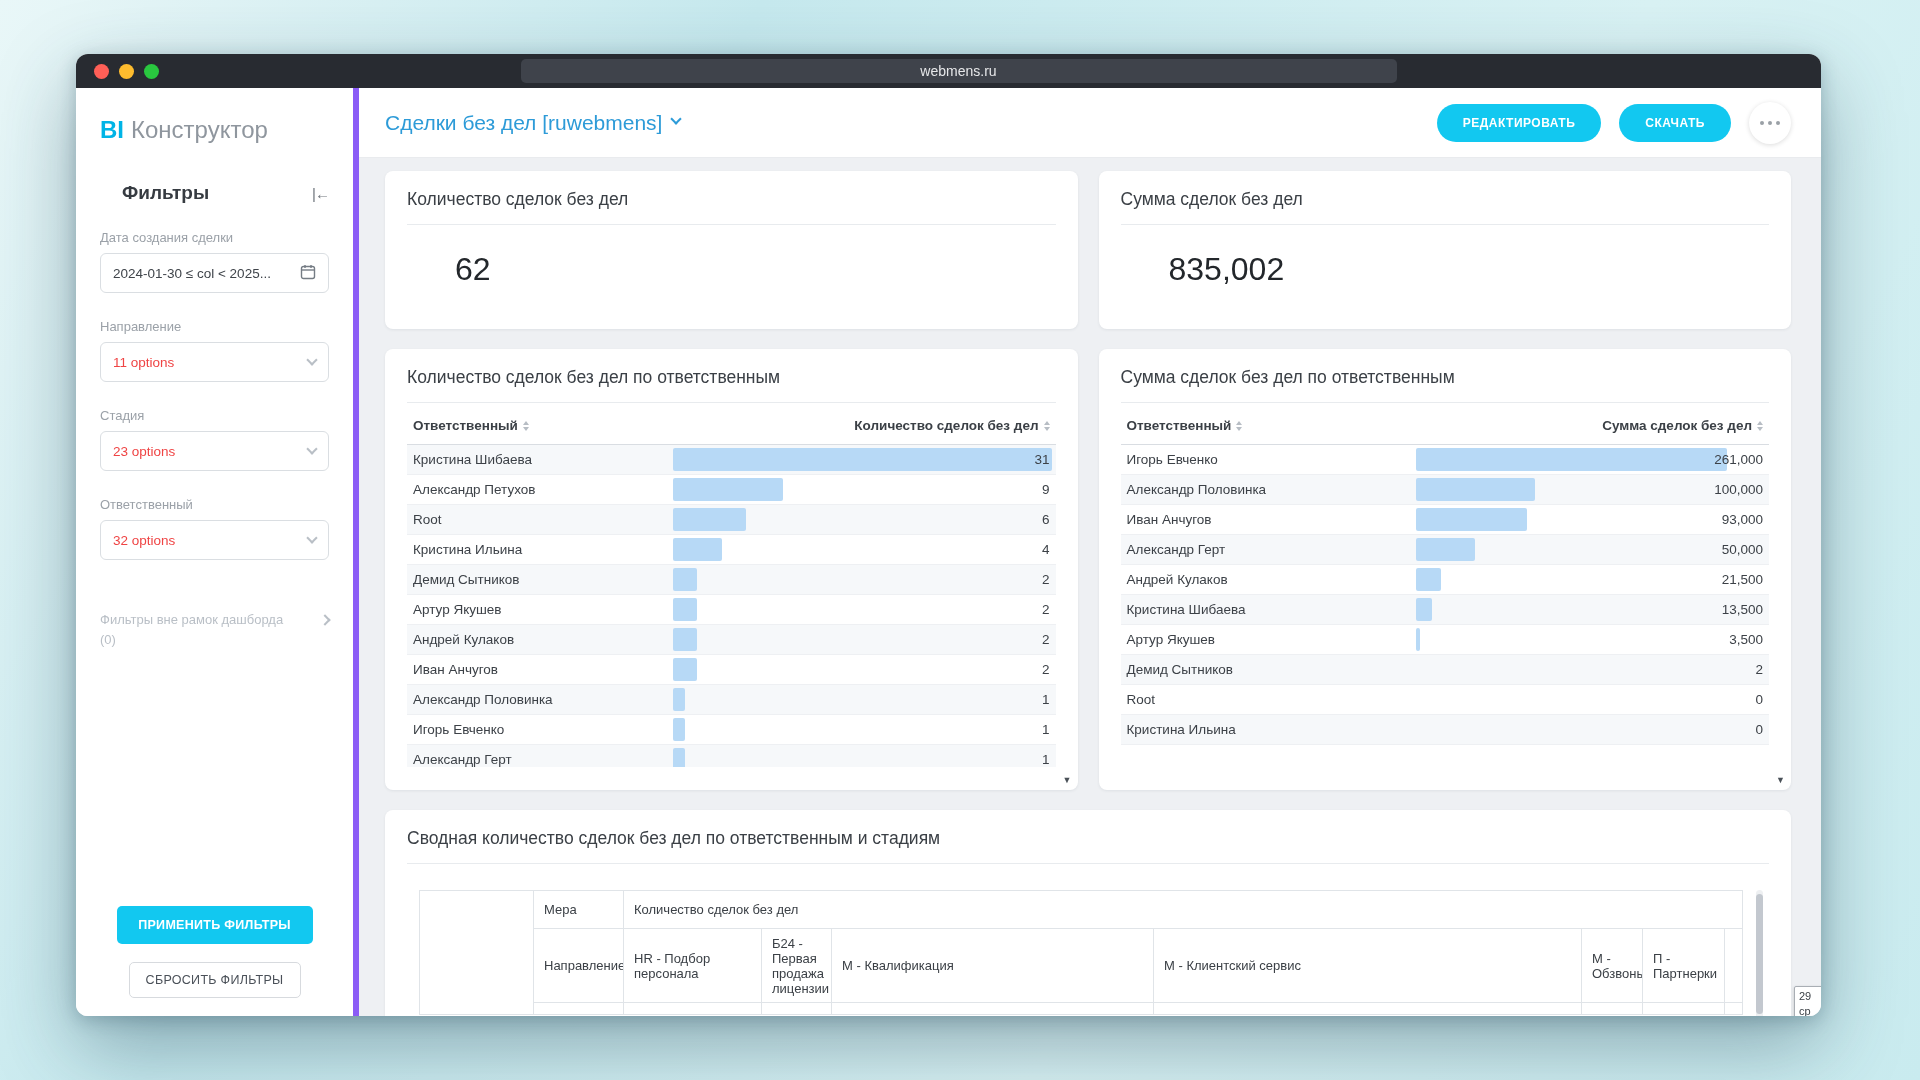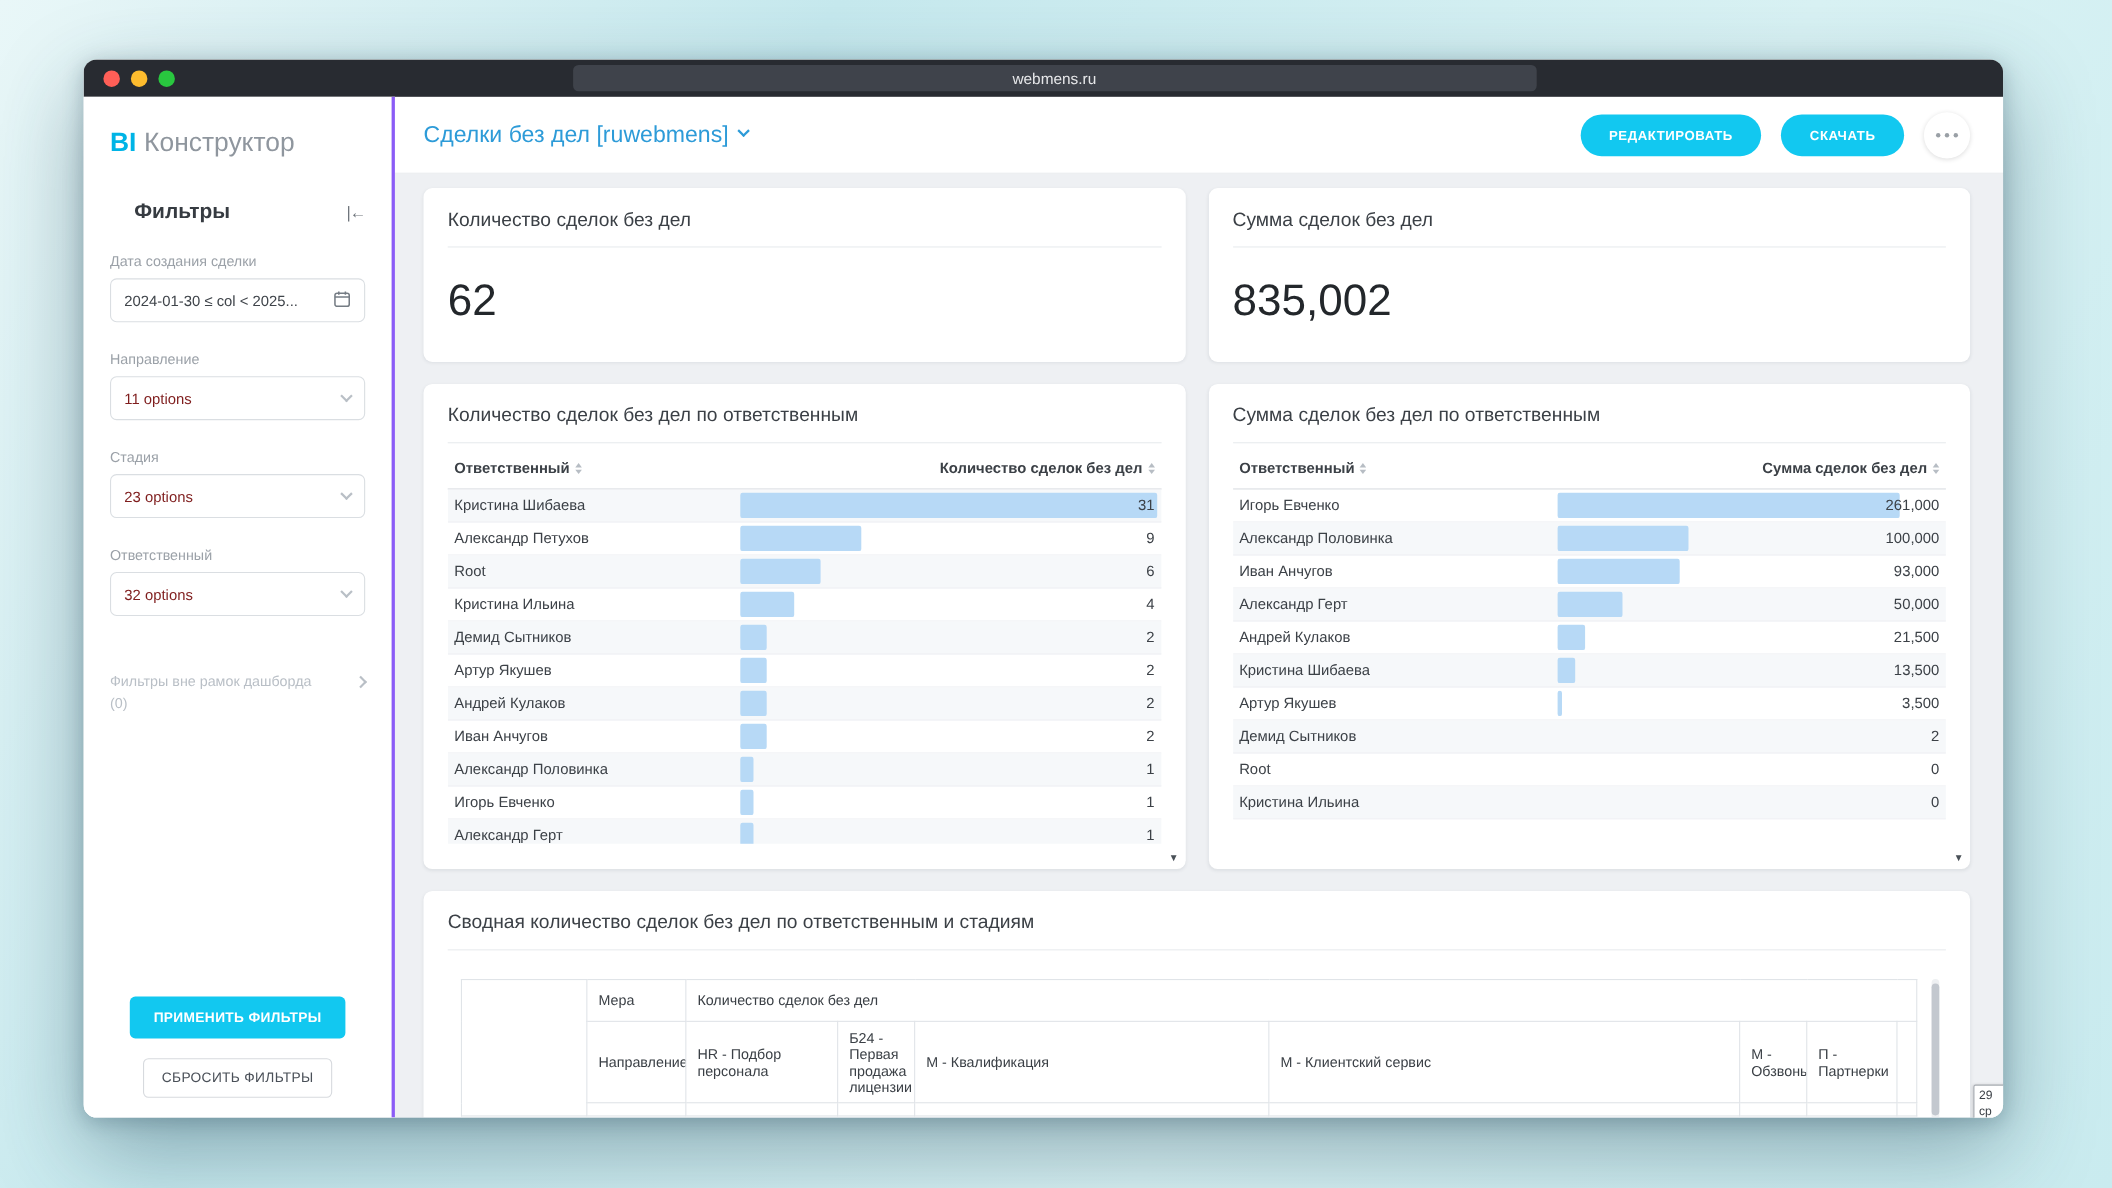--- a/index.html
+++ b/index.html
@@ -20,36 +20,36 @@
   .light { width:15px; height:15px; border-radius:50%; display:inline-block; }
   .light.red { background:#ff5f57; } .light.yellow { background:#febc2e; } .light.green { background:#29c73f; }
   .urlbar {
     margin:0 auto; width:876px; height:24px; border-radius:5px; background:#3f434b;
     display:flex; align-items:center; justify-content:center;
     color:#e6e7e9; font-size:14px;
   }
   
   .app { display:flex; height:928px; background:#eef0f3; }
   
-  .sidebar { width:283px; background:#fff; border-right:3px solid #8b5cf6; padding:28px 24px 0 24px; position:relative; flex:none; }
+  .sidebar { width:283px; background:#fff; border-right:6px solid #8b5cf6; padding:28px 24px 0 24px; position:relative; flex:none; }
   .logo { font-size:24px; display:flex; gap:7px; align-items:baseline; }
   .logo-bi { color:#00b4e6; font-weight:700; }
   .logo-rest { color:#8f969e; font-weight:400; }
   .filters-head { margin-top:38px; display:flex; align-items:center; justify-content:space-between; }
   .filters-title { font-size:19px; font-weight:700; color:#363b41;margin-left:22px; }
   .collapse-icon { color:#6f757c; font-size:15px; cursor:pointer; letter-spacing:-1px; }
   .fgroup { margin-top:26px; }
   .fgroup:first-of-type { margin-top:44px; }
   .flabel { font-size:13px; color:#9ba1a8; margin-bottom:8px; }
   .finput {
     height:40px; border:1px solid #dadee2; border-radius:6px; background:#fff;
     display:flex; align-items:center; justify-content:space-between; padding:0 12px;
     font-size:13.5px; color:#3f444a; cursor:pointer;
   }
-  .finput .ph { color:#7f1d1d; }
+  .finput .ph { color:#ef4444; }
   .chev { display:inline-block; width:8px; height:8px; border-right:2px solid #b9bfc6; border-bottom:2px solid #b9bfc6; transform:rotate(45deg); margin-top:-4px; }
   .chev.right { transform:rotate(-45deg); margin-top:0; }
   .chev.blue { border-color:#2d9bd8; margin-left:10px; margin-bottom:4px; }
   .outer-filters { margin-top:50px; display:flex; justify-content:space-between; align-items:flex-start; color:#b9bfc6; font-size:13px; line-height:1.5; cursor:pointer; }
   .btn-apply {
     position:absolute; bottom:72px; left:50%; transform:translateX(-50%);
     width:196px; height:38px; border:none; border-radius:5px; background:#12c8f0;
     color:#fff; font-weight:700; font-size:12.5px; letter-spacing:.3px; cursor:pointer;
     font-family:inherit;
   }
@@ -74,21 +74,21 @@
     width:42px; height:42px; border-radius:50%; border:none; background:#fff;
     box-shadow:0 1px 5px rgba(0,0,0,.14); display:flex; align-items:center; justify-content:center; gap:4px; cursor:pointer;
   }
   .more .dot { width:4px; height:4px; border-radius:50%; background:#9aa0a6; }
   .content { flex:1; overflow:hidden; padding:13px 30px 0 26px; display:flex; flex-direction:column; gap:20px; }
   .grid2 { display:grid; grid-template-columns:1fr 1fr; gap:21px; flex:none; }
   .card { background:#fff; border-radius:8px; box-shadow:0 1px 3px rgba(40,50,60,.08); padding:18px 22px 0 22px; position:relative; }
   .card h3 { font-size:17.5px; font-weight:500; color:#3b4046; }
   .divider { height:1px; background:#e8ebee; margin-top:14px; }
   .stat-card { height:158px; }
-  .stat-value { font-size:40px; color:#23272b; margin-top:26px; }
+  .stat-value { font-size:32px; color:#23272b; margin-top:26px;margin-left:48px; }
   
   .table-card { height:441px; overflow:hidden; }
   .thead { display:flex; align-items:center; justify-content:space-between; height:38px; border-bottom:1px solid #d9dde2; padding:0 6px; margin-top:4px; }
   .th { font-size:13.5px; font-weight:700; color:#3b4046; display:flex; align-items:center; cursor:pointer; }
   .sort-icon { display:inline-flex; flex-direction:column; gap:2px; margin-left:5px; }
   .sort-icon i { display:block; width:0; height:0; border-left:3.5px solid transparent; border-right:3.5px solid transparent; }
   .sort-icon i.up { border-bottom:4px solid #b7bdc4; }
   .sort-icon i.dn { border-top:4px solid #b7bdc4; }
   .tbody { max-height:322px; overflow:hidden; }
   .trow { position:relative; height:30px; display:flex; align-items:center; justify-content:space-between; padding:0 6px; border-bottom:1px solid #eef0f3; }

